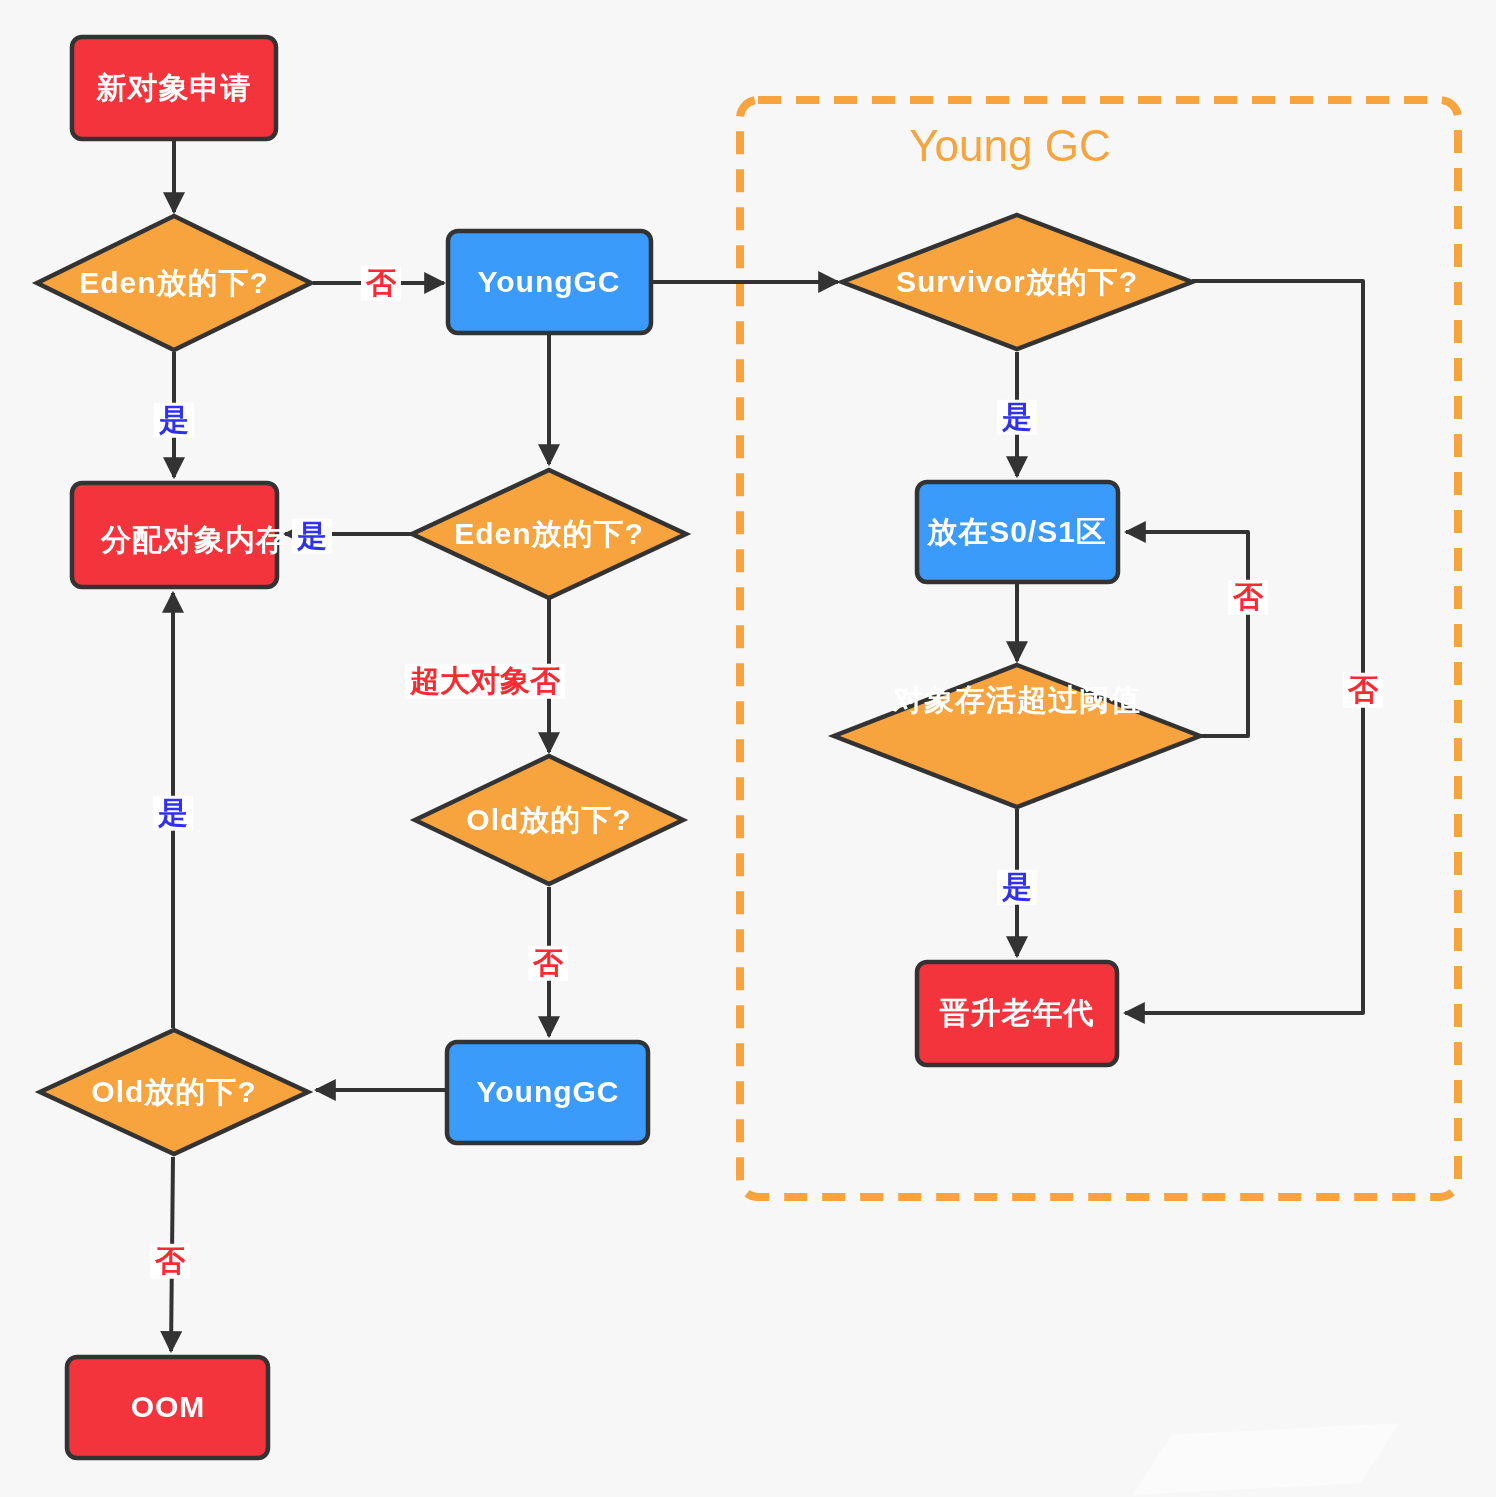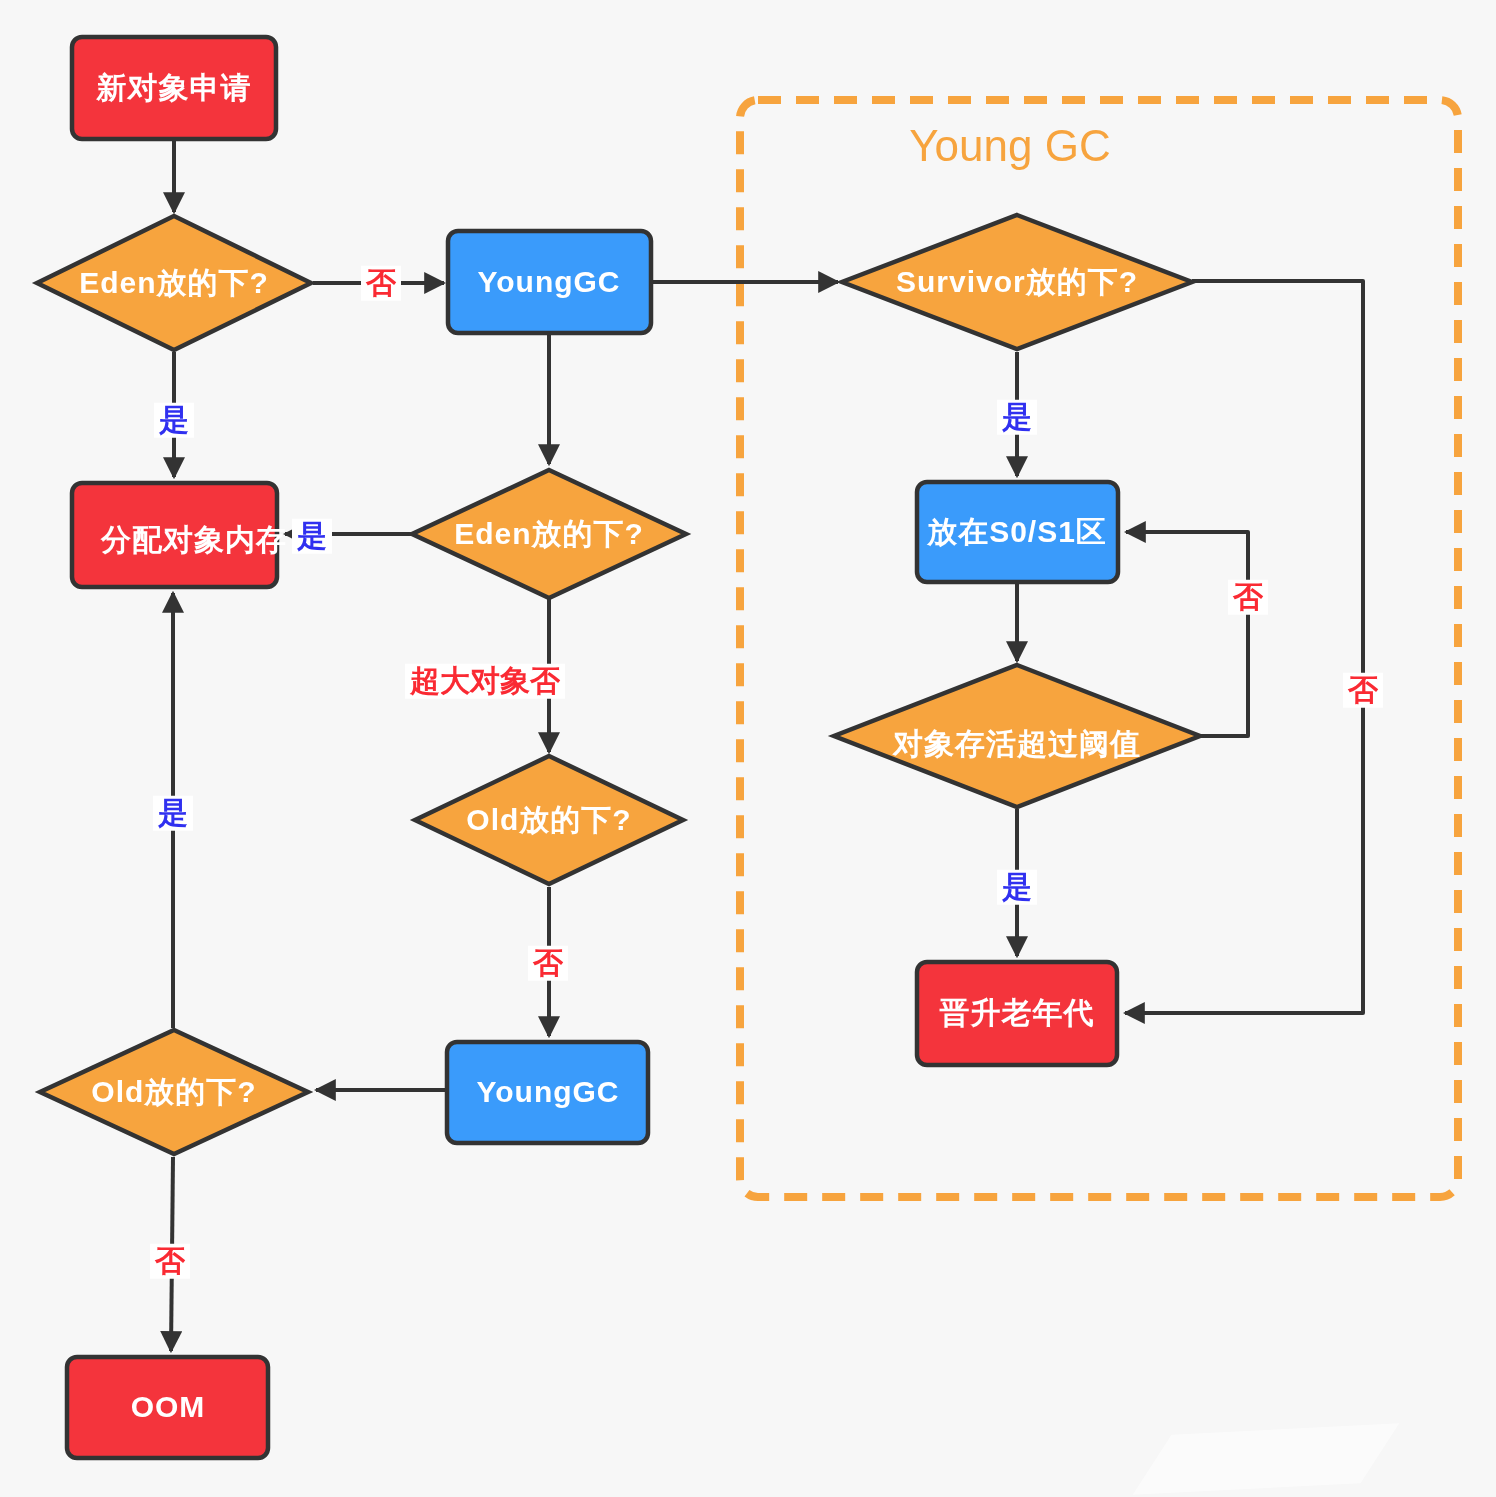--- a/index.html
+++ b/index.html
@@ -100,21 +100,21 @@
     </g>
   </svg>
 
   <div class="region-title" style="left:1010px;top:146px;">Young GC</div>
 
   <div class="node-label" style="left:174px;top:88px;">新对象申请</div>
   <div class="node-label" style="left:174px;top:283px;">Eden放的下?</div>
   <div class="node-label" style="left:549px;top:282px;">YoungGC</div>
   <div class="node-label" style="left:1017px;top:282px;">Survivor放的下?</div>
   <div class="node-label" style="left:1017px;top:532px;">放在S0/S1区</div>
-  <div class="node-label" style="left:1017px;top:744px;">对象存活超过阈值</div>
+  <div class="node-label" style="left:1017px;top:700px;">对象存活超过阈值</div>
   <div class="node-label" style="left:1017px;top:1013px;">晋升老年代</div>
   <div class="node-label" style="left:549px;top:534px;">Eden放的下?</div>
   <div class="node-label" style="left:549px;top:820px;">Old放的下?</div>
   <div class="node-label" style="left:548px;top:1092px;">YoungGC</div>
   <div class="node-label" style="left:174px;top:540px;margin-left:20px;">分配对象内存</div>
   <div class="node-label" style="left:174px;top:1092px;">Old放的下?</div>
   <div class="node-label" style="left:168px;top:1407px;">OOM</div>
 
   <div class="edge-label no" style="left:381px;top:283px;">否</div>
   <div class="edge-label yes" style="left:174px;top:420px;">是</div>

